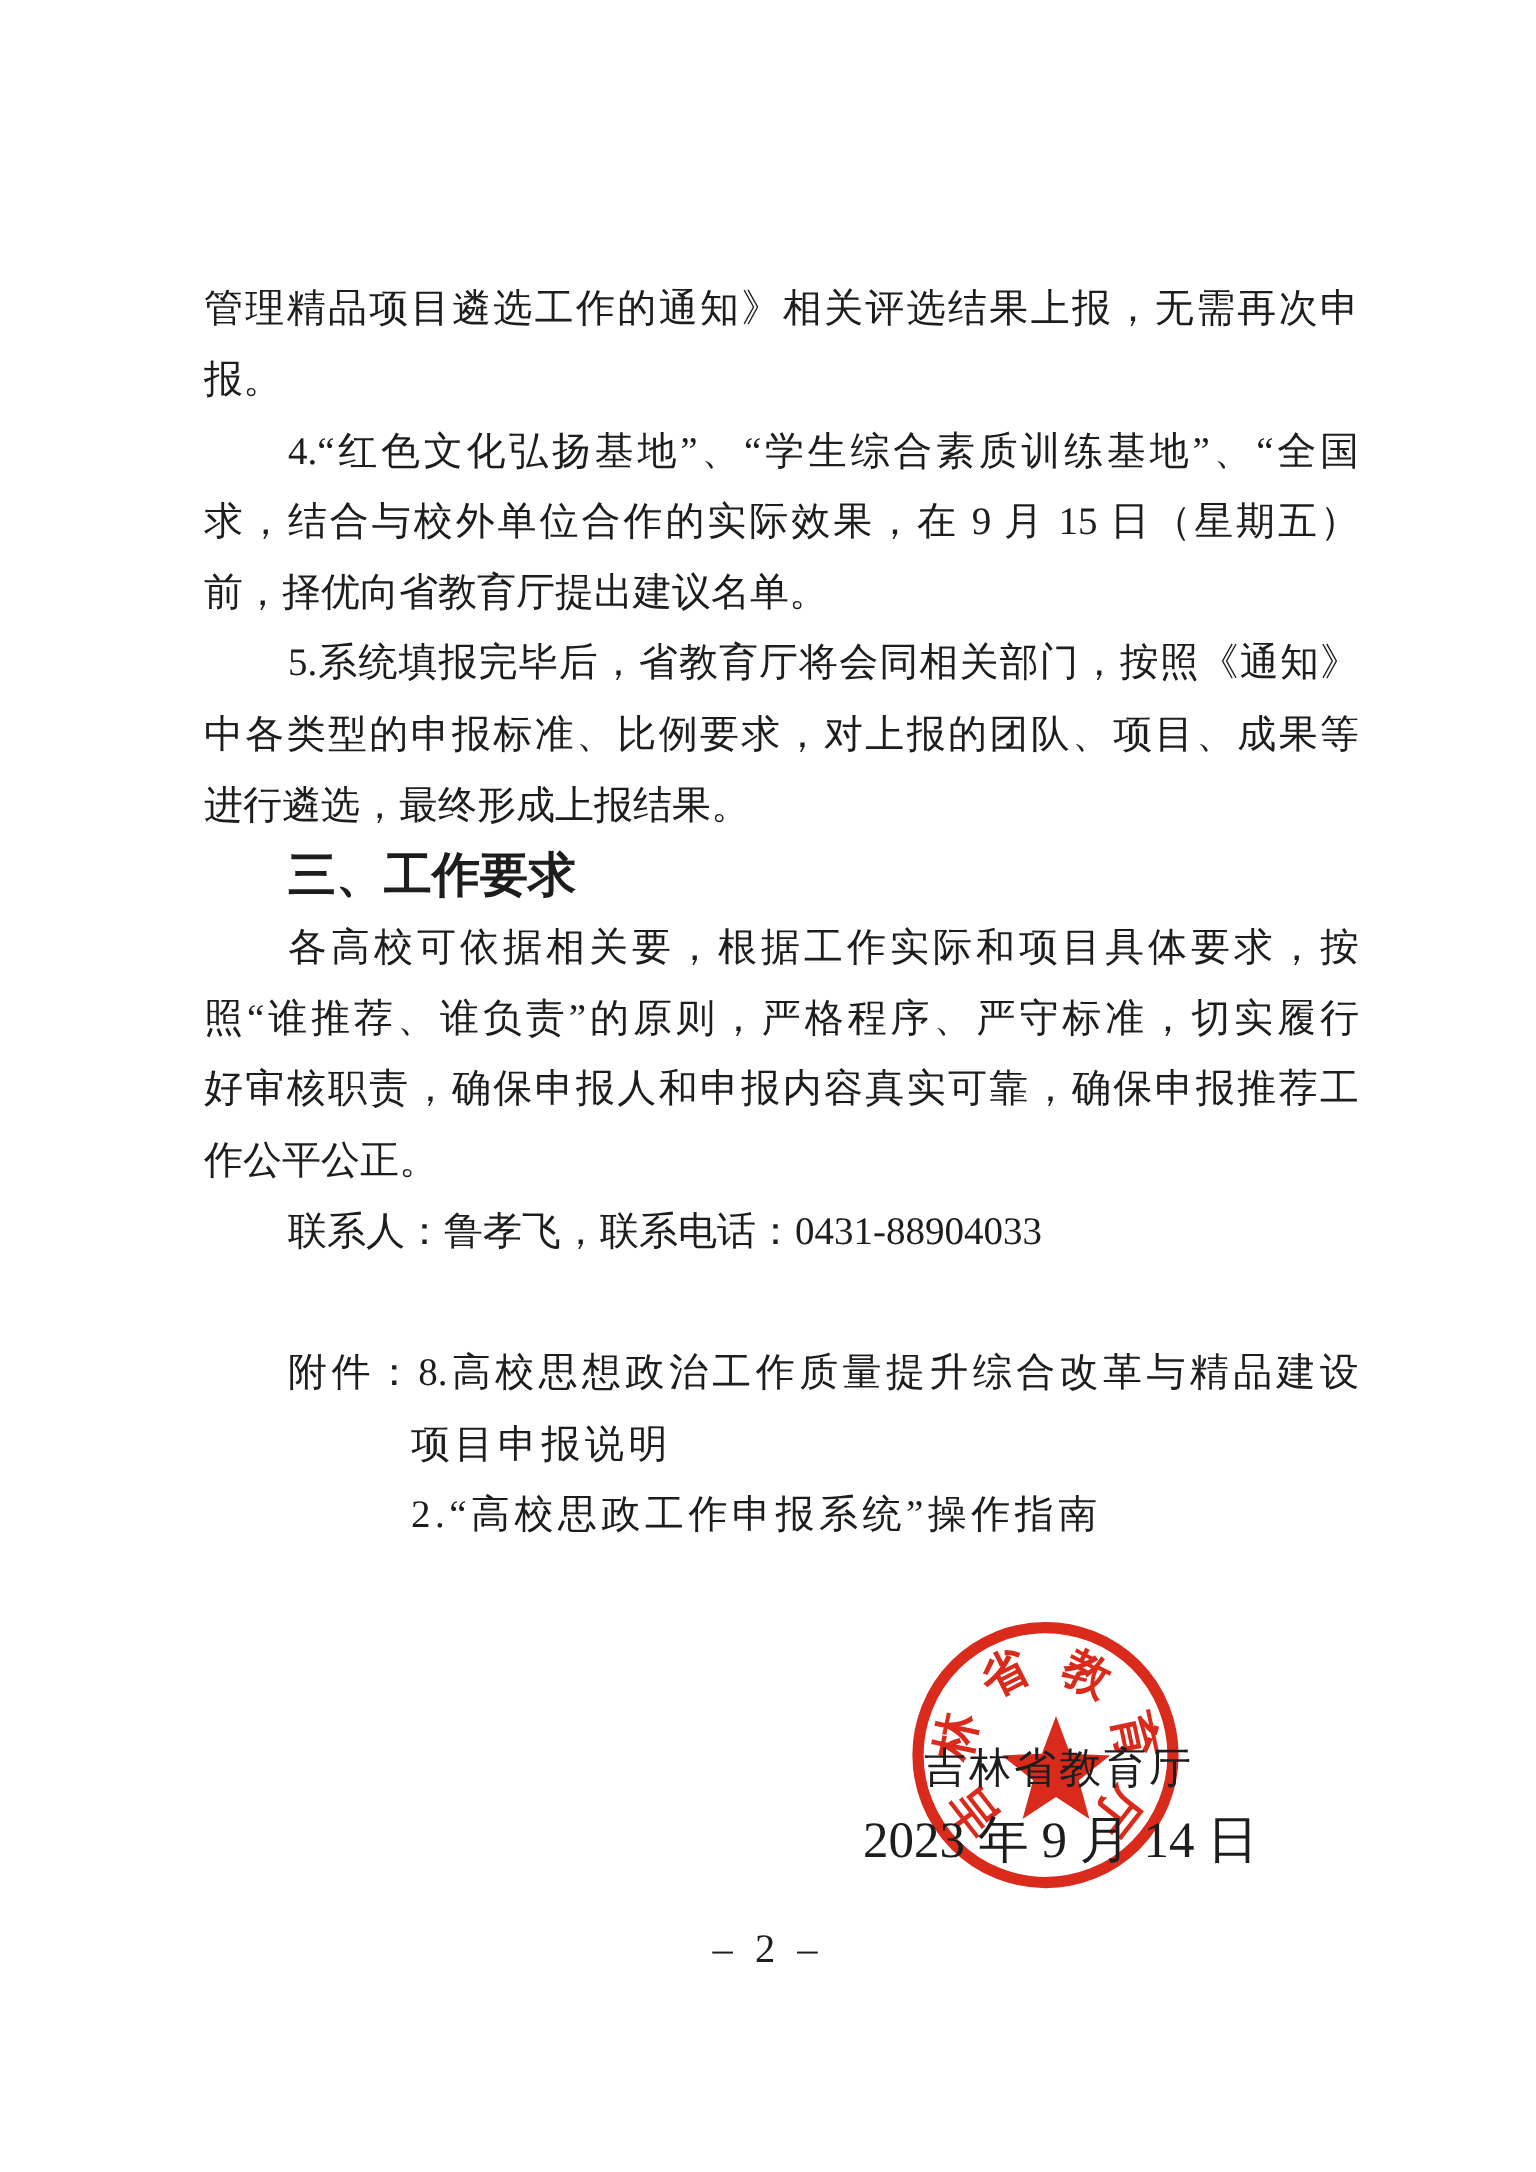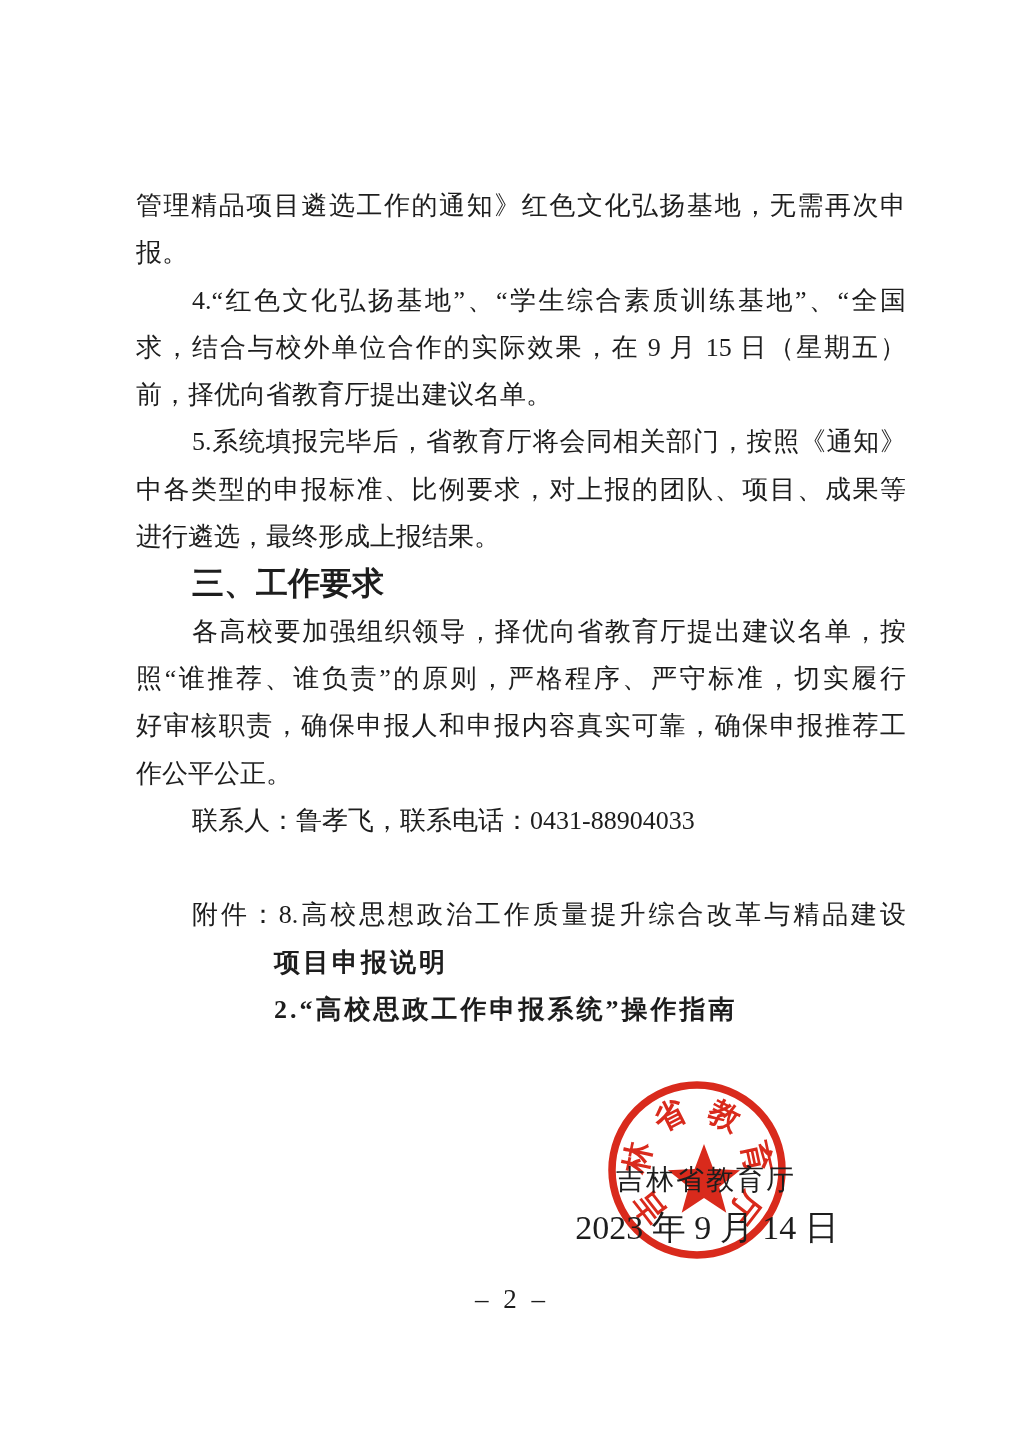--- a/index.html
+++ b/index.html
@@ -28,21 +28,21 @@
     white-space: normal;
   }
   .ln.full { text-align: justify; text-align-last: justify; }
   .ln.ind1 { padding-left: 56px; }
   .ln.ind2 { padding-left: 138px; }
   .ln.heading {
     font-family: Liberation Serif, serif;
     font-weight: 700;
     font-size: 32px;
   }
-  .ln.sp { letter-spacing: 3px; font-weight: bold; }
+  .ln.sp { letter-spacing: 3px; }
   .seal {
     position: absolute;
     left: 601px;
     top: 1074px;
     width: 192px;
     height: 192px;
   }
   .seal-ring {
     fill: none;
     stroke: var(--seal-red, #d92a1c);
@@ -85,30 +85,30 @@
     font-size: 27px;
     letter-spacing: 4px;
   }
 </style>
 </head>
 <body>
 
 <div class="page">
 
   <div class="doc-body">
-      <div class="ln full">管理精品项目遴选工作的通知》红色文化弘扬基地，无需再次申</div>
+      <div class="ln full">管理精品项目遴选工作的通知》相关评选结果上报，无需再次申</div>
       <div class="ln">报。</div>
       <div class="ln full ind1">4.“红色文化弘扬基地”、“学生综合素质训练基地”、“全国</div>
       <div class="ln full">求，结合与校外单位合作的实际效果，在 9 月 15 日（星期五）</div>
       <div class="ln">前，择优向省教育厅提出建议名单。</div>
       <div class="ln full ind1">5.系统填报完毕后，省教育厅将会同相关部门，按照《通知》</div>
       <div class="ln full">中各类型的申报标准、比例要求，对上报的团队、项目、成果等</div>
       <div class="ln">进行遴选，最终形成上报结果。</div>
       <div class="ln heading ind1">三、工作要求</div>
-      <div class="ln full ind1">各高校要加强组织领导，择优向省教育厅提出建议名单，按</div>
+      <div class="ln full ind1">各高校可依据相关要，根据工作实际和项目具体要求，按</div>
       <div class="ln full">照“谁推荐、谁负责”的原则，严格程序、严守标准，切实履行</div>
       <div class="ln full">好审核职责，确保申报人和申报内容真实可靠，确保申报推荐工</div>
       <div class="ln">作公平公正。</div>
       <div class="ln ind1">联系人：鲁孝飞，联系电话：0431-88904033</div>
       <div class="ln"></div>
       <div class="ln full ind1">附件：8.高校思想政治工作质量提升综合改革与精品建设</div>
       <div class="ln ind2 sp">项目申报说明</div>
       <div class="ln ind2 sp">2.“高校思政工作申报系统”操作指南</div>
     </div>
 

